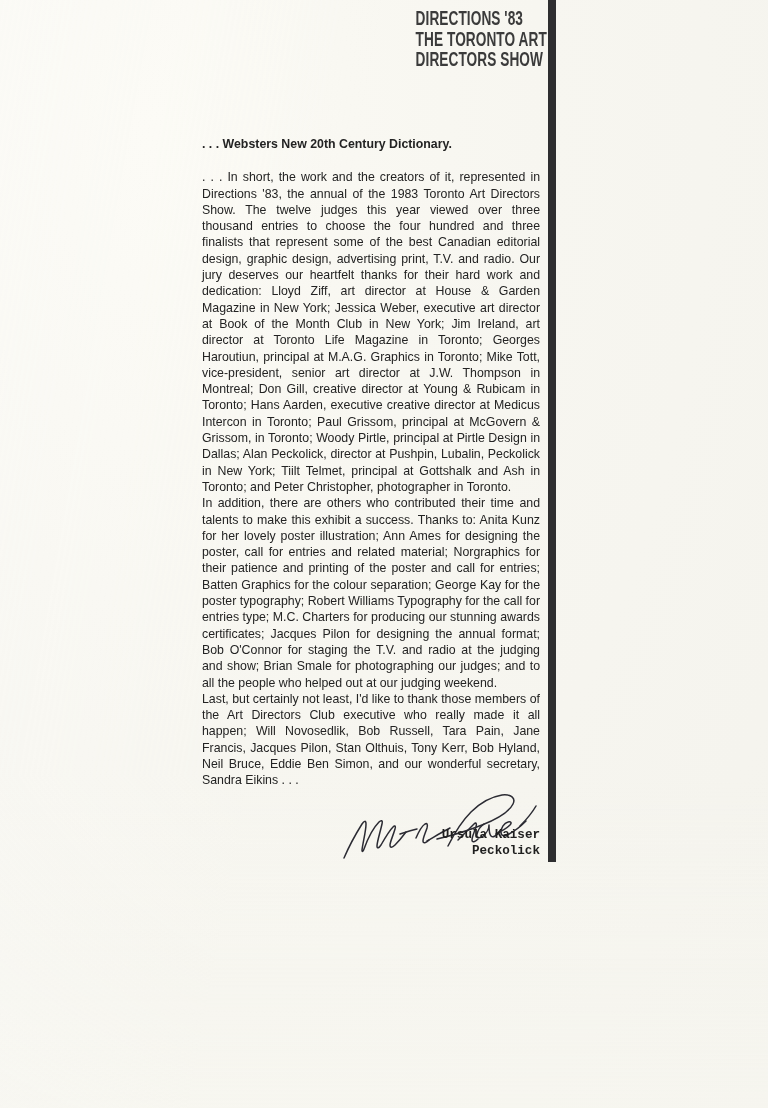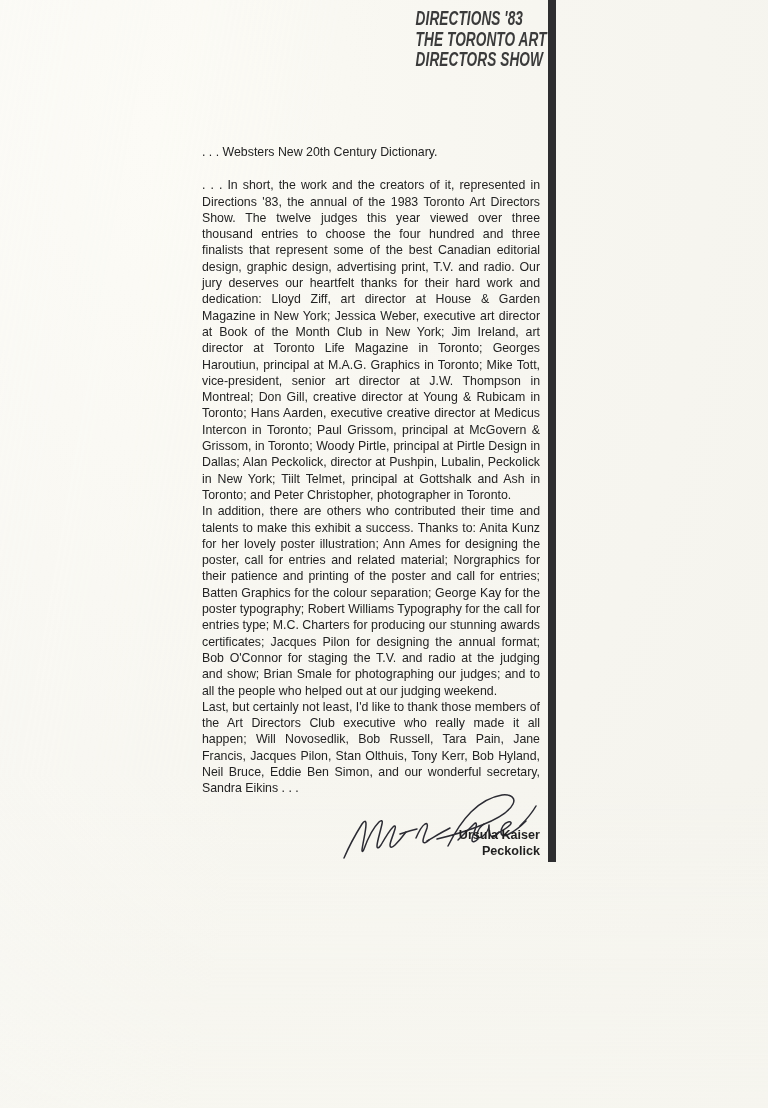--- a/index.html
+++ b/index.html
@@ -32,21 +32,20 @@
       linear-gradient(0deg, rgba(250,250,243,.6) 0%, rgba(244,243,236,0) 30%);
   }
 
   
   #masthead {
     position: absolute;
     left: 370px;
     top: 8px;
     width: 152px;
     text-align: center;
-    font-style: italic;
   }
   .mast-line {
     display: block;
     color: #3b3b3b;
     font-family: "Liberation Sans Narrow", "Liberation Sans", sans-serif;
     font-weight: 700;
     font-size: 19.5px;
     line-height: 20.5px;
     letter-spacing: .1px;
     transform: scaleX(.70);
@@ -74,21 +73,21 @@
   .para {
     margin: 0;
     color: #232323;
     font-size: 12.35px;
     line-height: 16.3px;
     text-align: justify;
     text-justify: inter-word;
     -webkit-hyphens: none;
     hyphens: none;
   }
-  .tight { margin-top: 16px; }
+  .tight { margin-top: 8px; font-weight: bold; }
   .gap { margin-top: 17px; }
   .lead-in { font-weight: 700; }
 
   
   #signature-block {
     position: absolute;
     left: 330px;
     top: 790px;
     width: 212px;
     height: 80px;
@@ -101,21 +100,21 @@
   #signatory {
     position: absolute;
     right: 2px;
     top: 38px;
     text-align: right;
     color: #1f1f1f;
     font-weight: 700;
     font-size: 12.6px;
     line-height: 15.5px;
   }
-  #signatory span { display: block; white-space: nowrap; }
+  #signatory span { display: block; white-space: nowrap; font-family: Liberation Mono, monospace; }
 </style>
 </head>
 <body>
 
 <div id="page">
   <div id="paper-grain"></div>
 
   <div id="masthead">
     <span class="mast-line">DIRECTIONS '83</span>
     <span class="mast-line">THE TORONTO ART</span>

